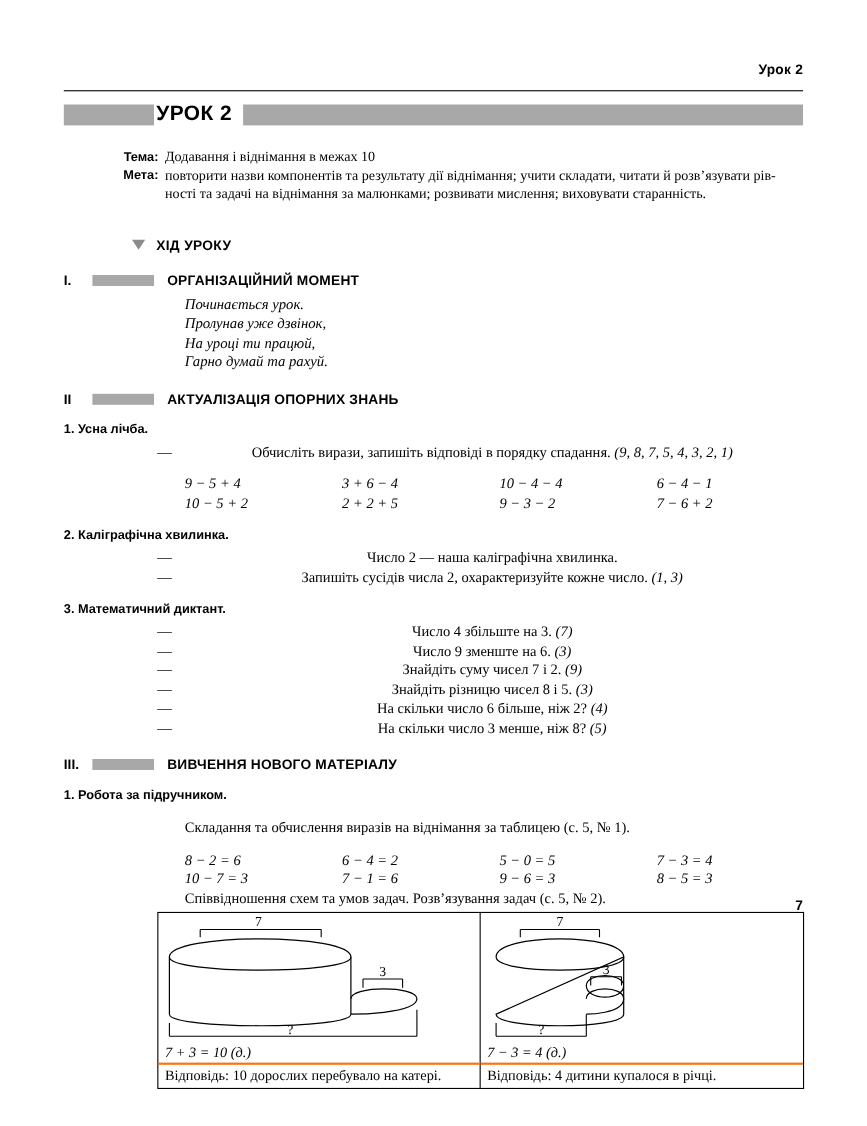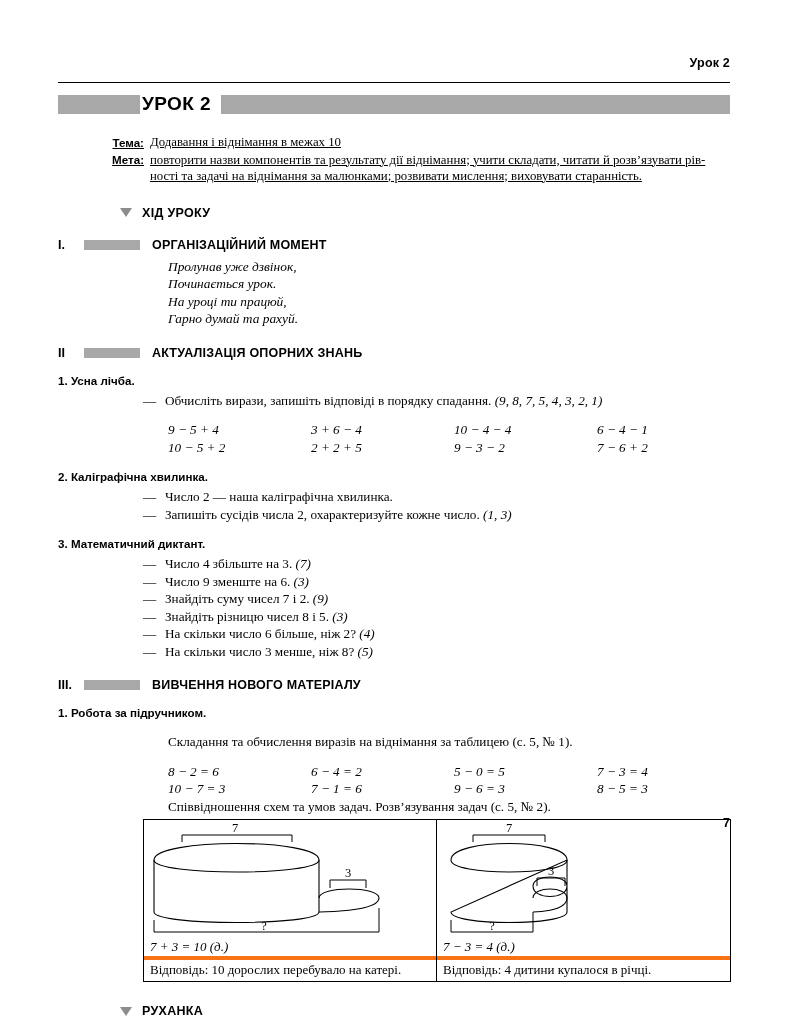--- a/index.html
+++ b/index.html
@@ -86,27 +86,27 @@
     text-align: right;
     padding-right: 6px;
     padding-top: .5px;
   }
   .meta-text {
     flex: 1;
     font-family: "Liberation Serif", serif;
     font-size: 12.8px;
     text-align: justify;
   }
-  .meta-block { margin-left: 42px; text-decoration: underline; }
+  .meta-block { margin-left: 42px; }
 
   
   .tri-head {
     display: flex;
     align-items: center;
-    margin-top: 22px;
+    margin-top: 32px;
     margin-left: 62px;
   }
   .tri {
     width: 0; height: 0;
     border-left: 6px solid transparent;
     border-right: 6px solid transparent;
     border-top: 9px solid #8c8c8c;
     margin-right: 10px;
   }
   .tri-label {
@@ -163,21 +163,21 @@
   .dash-list { margin-top: 5px; }
   .dash-item {
     display: flex;
     margin-left: 85px;
     font-size: 13.2px;
     line-height: 17.5px;
   }
   .dash {
     flex: 0 0 22px;
   }
-  .dash-text { flex: 1; }
+  .dash-text { flex: 1; text-align: center; }
   em.ans { font-style: italic; }
 
   
   .expr-grid {
     margin-left: 110px;
     margin-top: 12px;
     display: grid;
     grid-template-columns: 143px 143px 143px 143px;
     font-style: italic;
     font-size: 13.2px;
@@ -209,21 +209,21 @@
     position: relative;
   }
   .fig-eq {
     font-size: 13px;
     padding: 1px 0 1px 6px;
     font-style: italic;
   }
   .fig-ans {
     font-size: 13px;
     padding: 2px 0 3px 6px;
-    border-top: 4px solid #f97316;
+    border-top: 2px solid #f97316;
   }
 
   
   .folio {
     position: absolute;
     right: 58px;
     bottom: 42px;
     font-family: "Liberation Sans", sans-serif;
     font-weight: bold;
     font-size: 12.5px;
@@ -260,22 +260,22 @@
       <span class="tri"></span>
       <span class="tri-label">ХІД УРОКУ</span>
     </div>
 
     <div class="roman-head">
       <span class="roman-num">I.</span>
       <span class="roman-bar" style="width:56px"></span>
       <span class="roman-label">ОРГАНІЗАЦІЙНИЙ МОМЕНТ</span>
     </div>
     <div class="verse">
+      <div>Починається урок.</div>
       <div>Пролунав уже дзвінок,</div>
-      <div>Починається урок.</div>
       <div>На уроці ти працюй,</div>
       <div>Гарно думай та рахуй.</div>
     </div>
 
     <div class="roman-head">
       <span class="roman-num">II</span>
       <span class="roman-bar" style="width:56px"></span>
       <span class="roman-label">АКТУАЛІЗАЦІЯ ОПОРНИХ ЗНАНЬ</span>
     </div>
 

